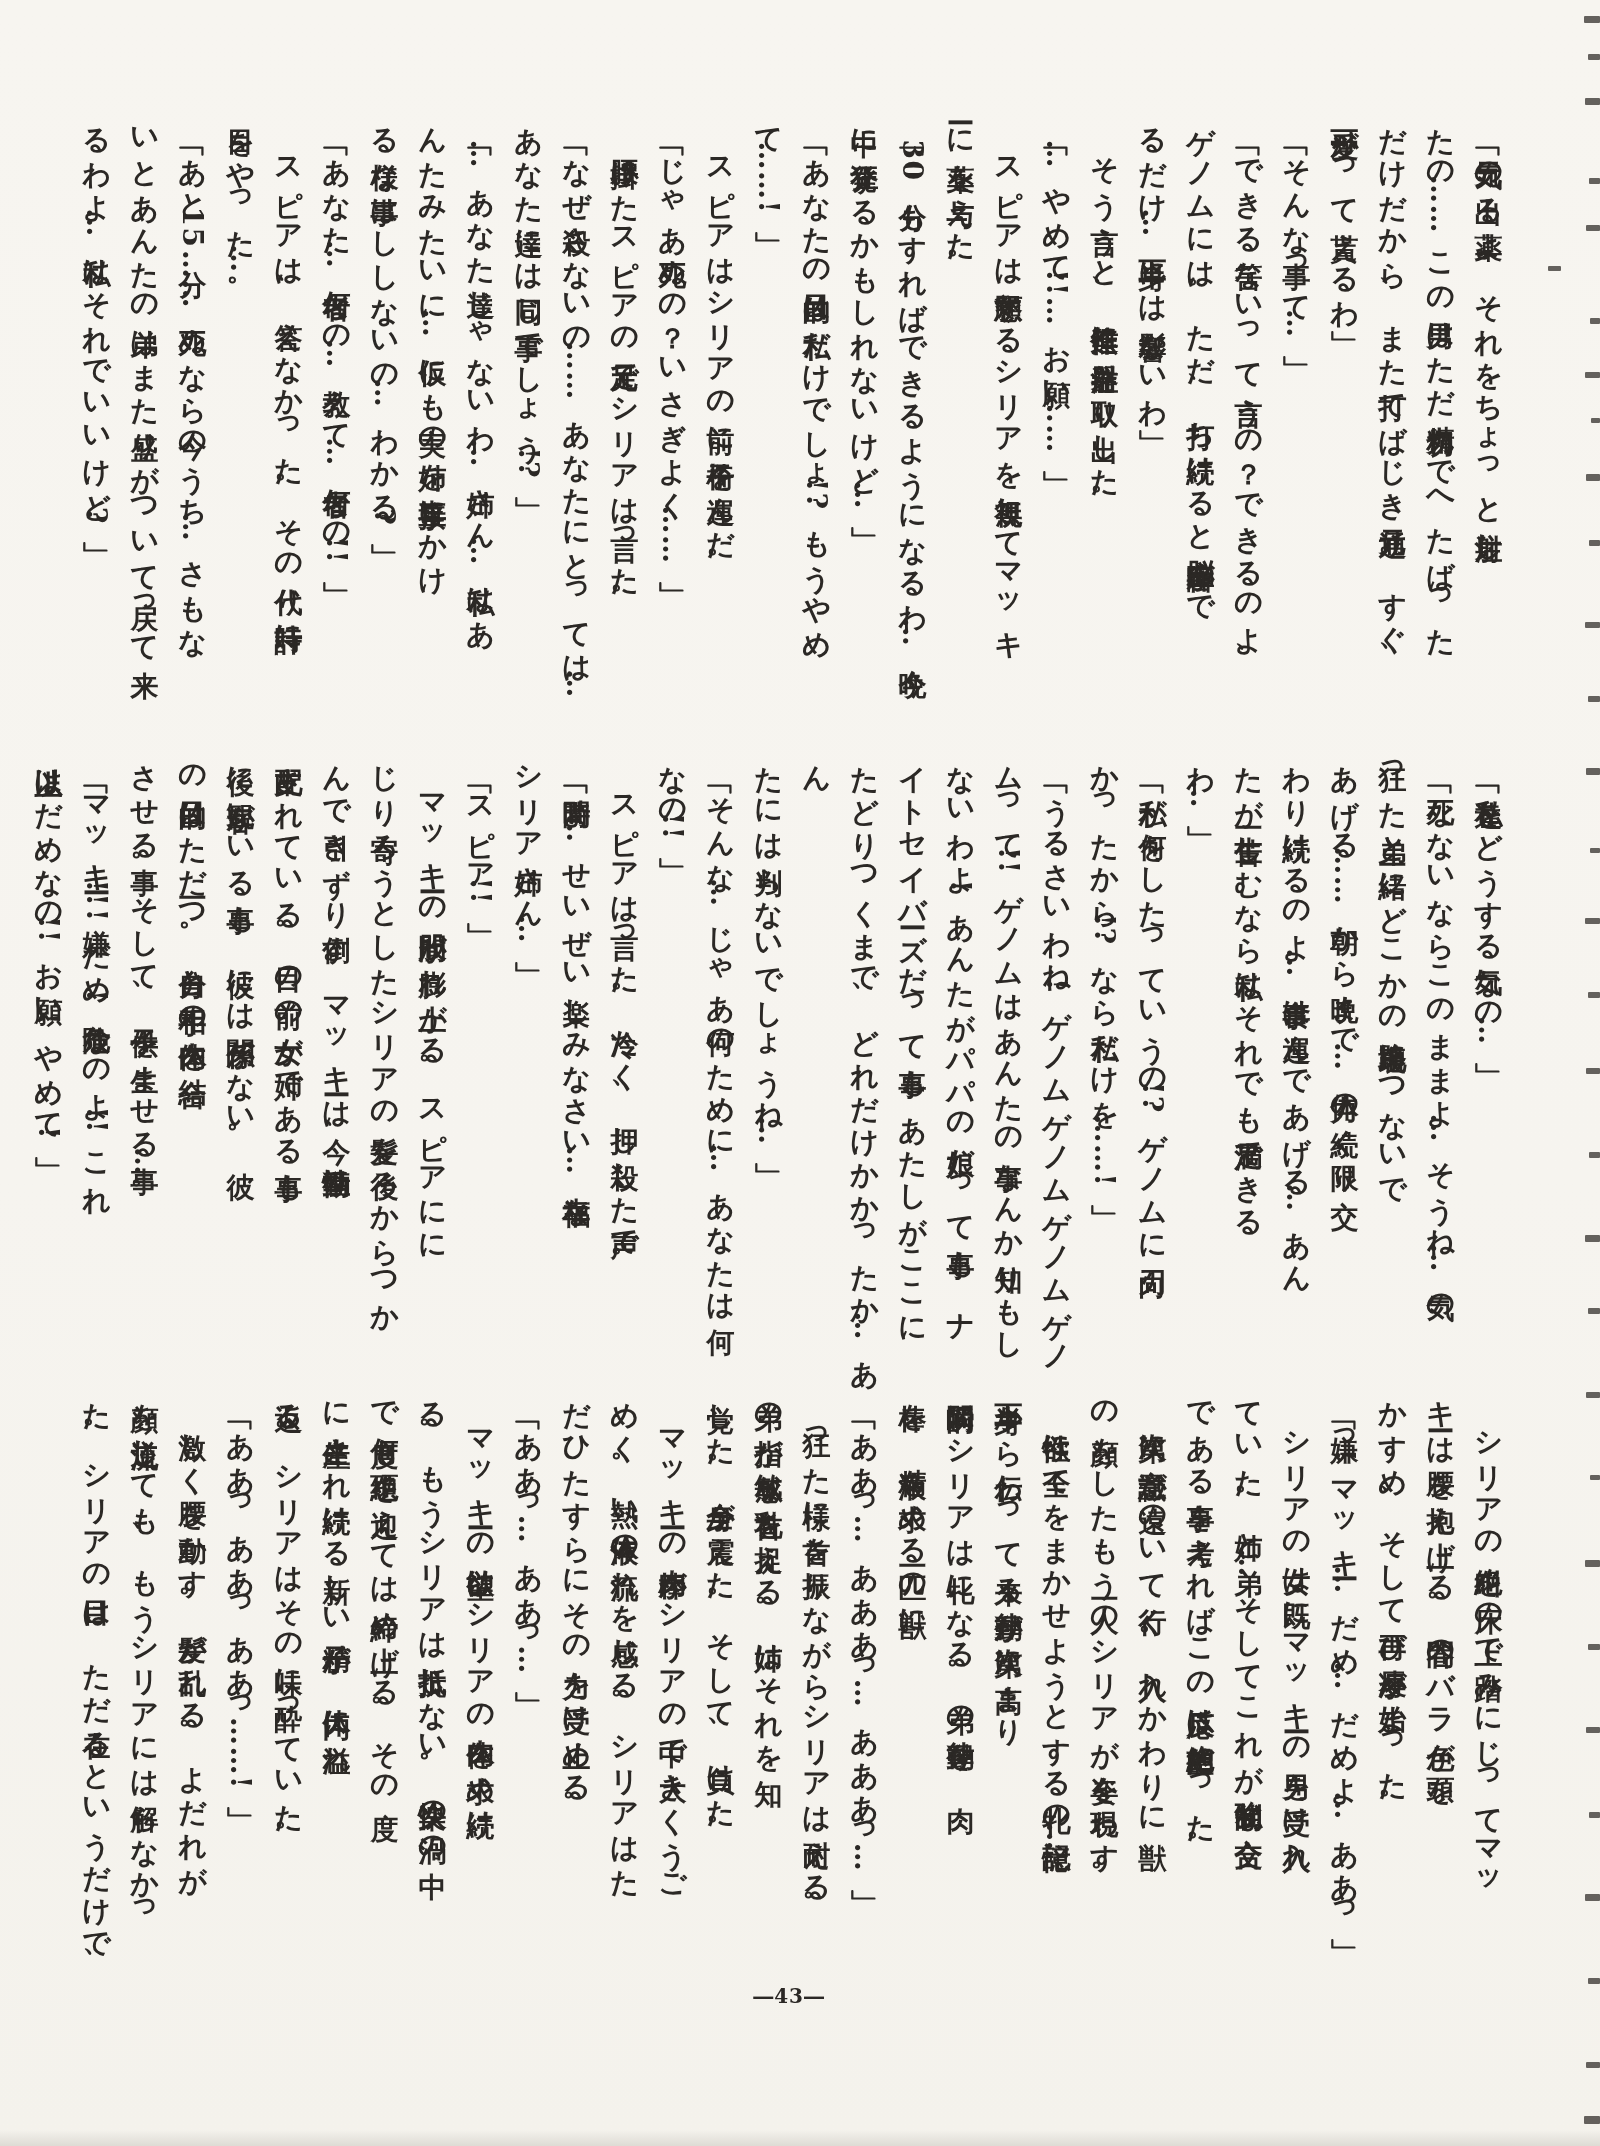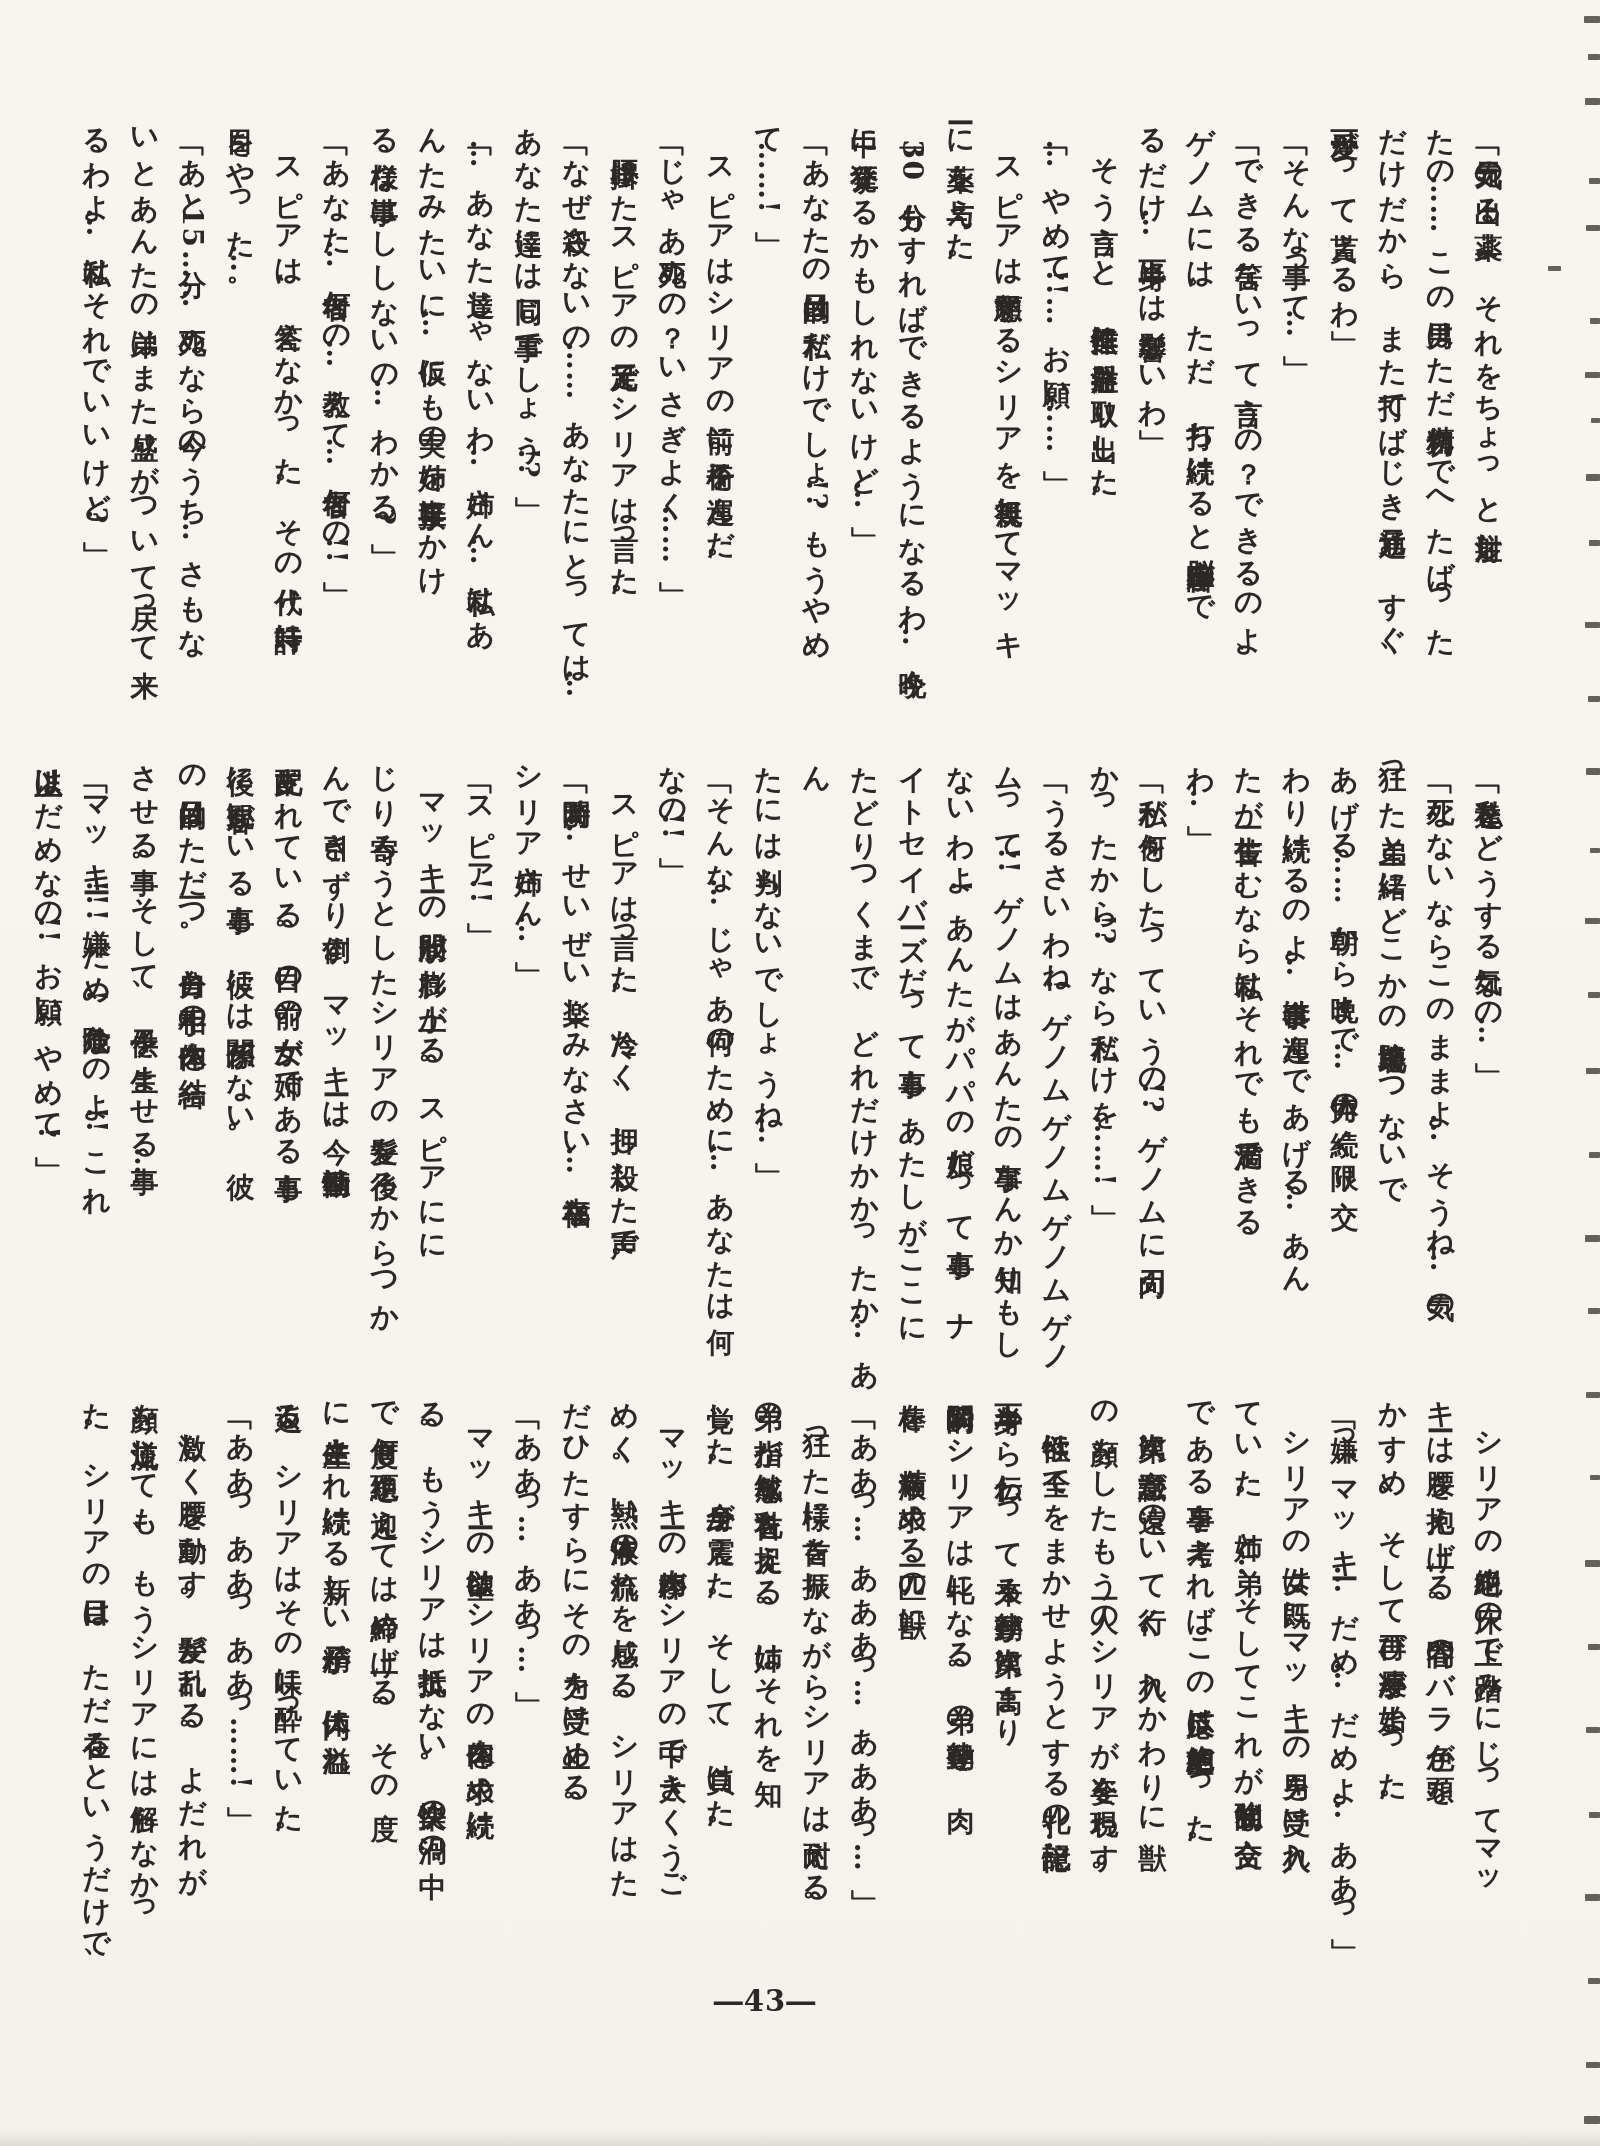--- a/index.html
+++ b/index.html
@@ -43,22 +43,22 @@
     height: 100%;
   }
   .band p.col.indent {
     text-indent: 30px;
   }
   .page-number {
     position: absolute;
     left: 705px;
     top: 1984px;
     width: 120px;
-    text-align: center;
-    font-size: 29px;
+    text-align: right;
+    font-size: 20px;
     font-weight: bold;
     color: #2b2825;
     letter-spacing: 1px;
   }
   .artifacts {
     position: absolute;
     inset: 0;
     pointer-events: none;
   }
   .edge-mark {

